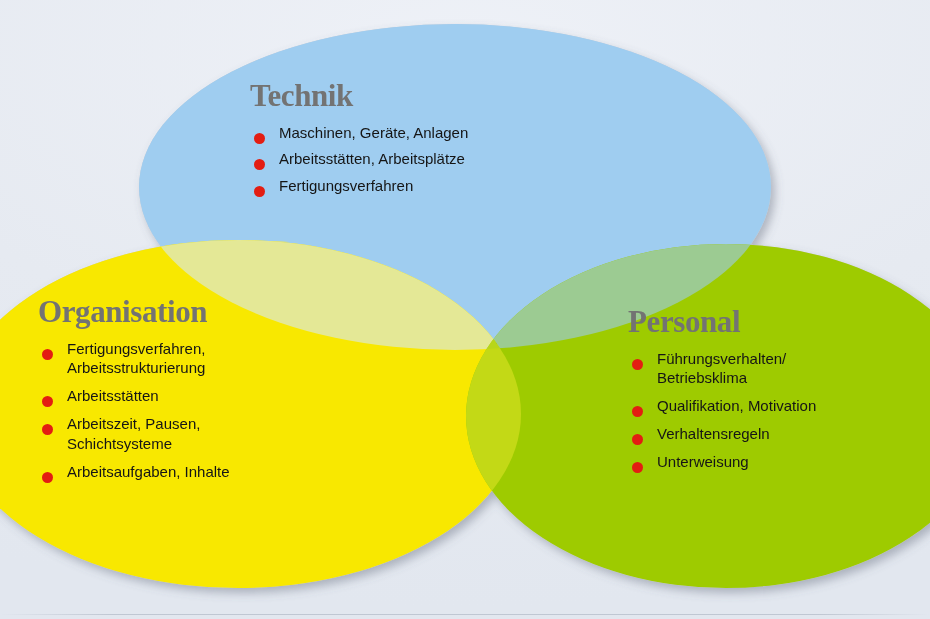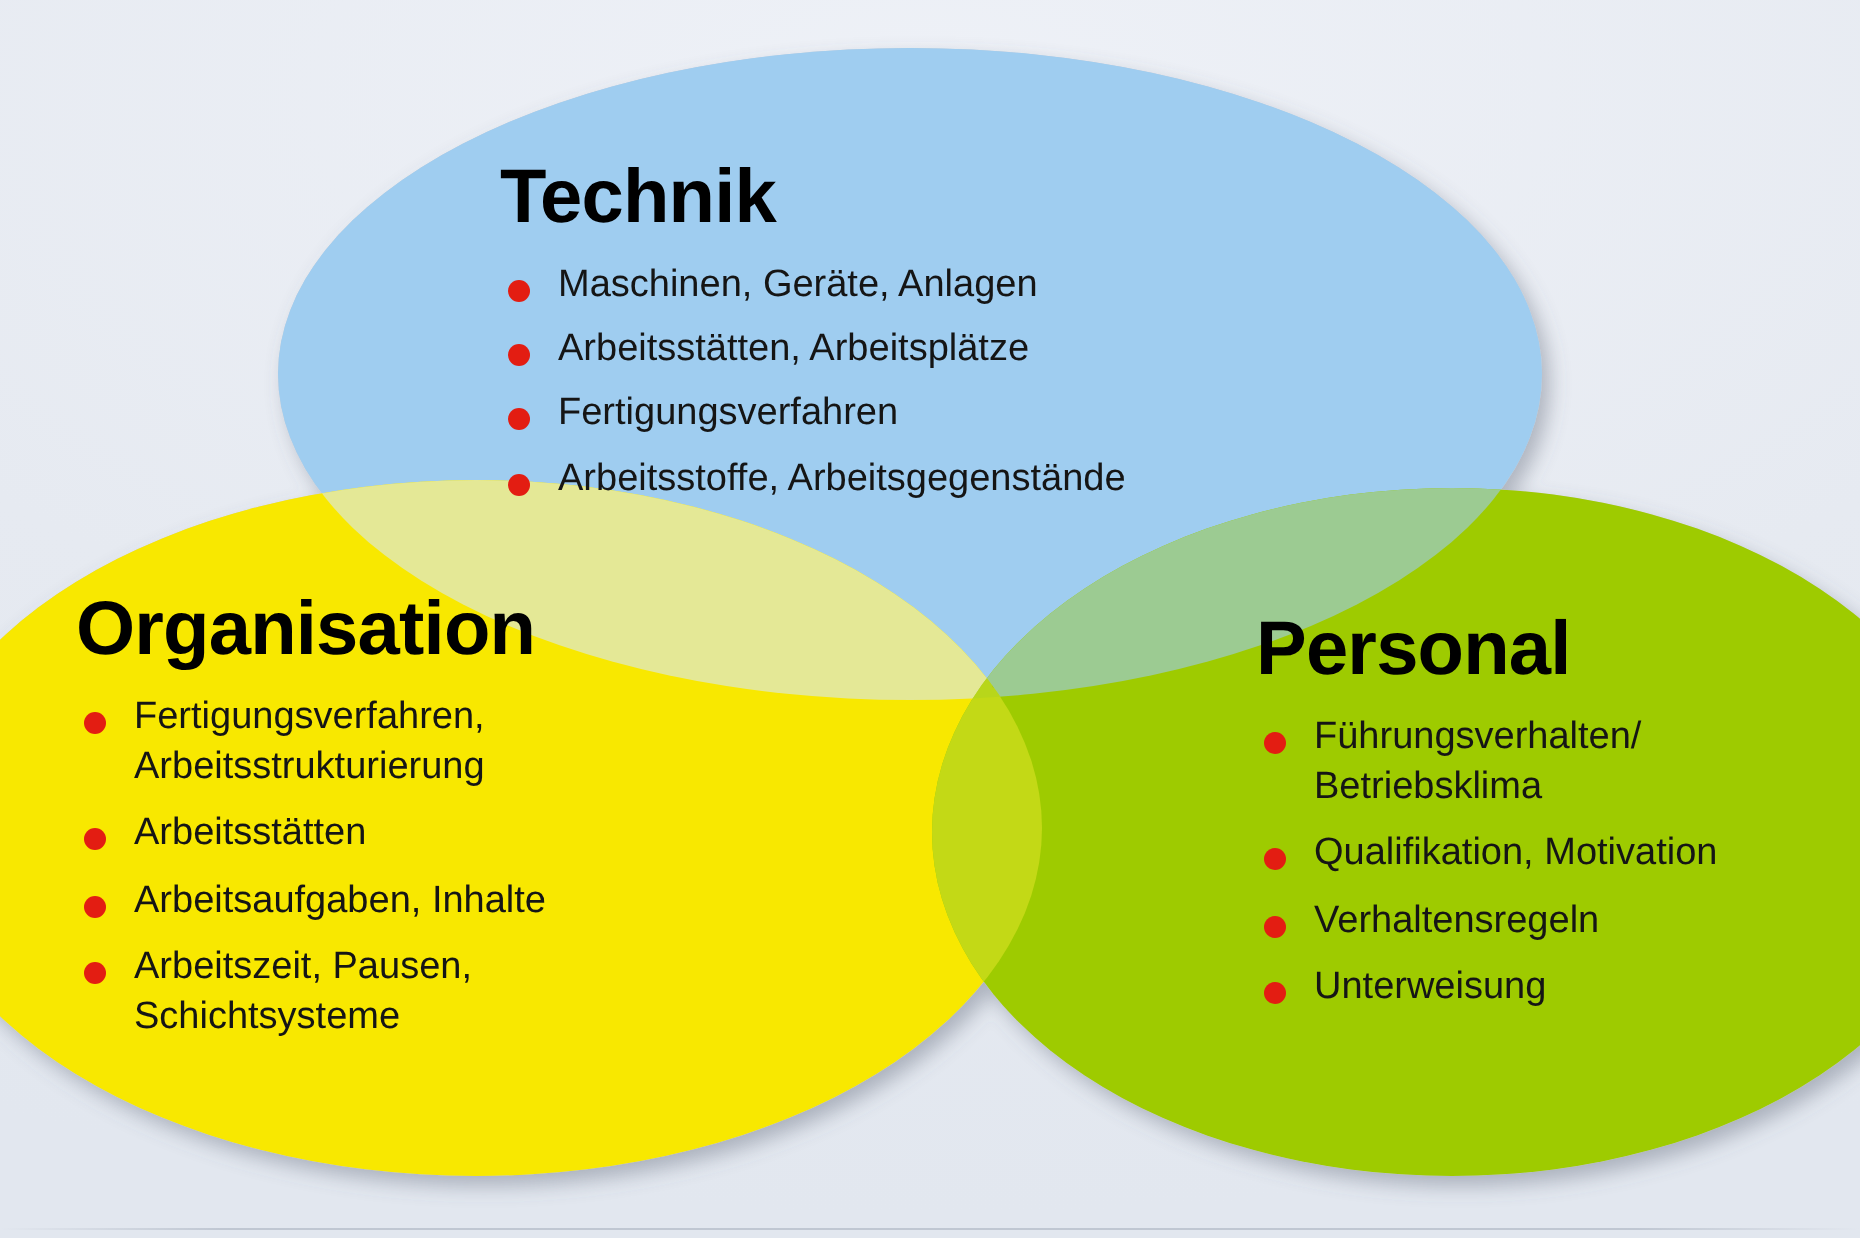--- a/index.html
+++ b/index.html
@@ -47,37 +47,38 @@
   }
 
   
   .block {
     position: absolute;
     color: #141414;
   }
 
   .block h2 {
     margin: 0 0 10px 0;
-    font-size: 38px;
+    font-size: 31px;
     font-weight: 700;
     letter-spacing: -0.4px;
     line-height: 1.05;
-    color: #000000;
+    color: #737373;
+    font-family: Liberation Serif, serif;
   }
 
   .block ul {
     list-style: none;
     margin: 0;
     padding: 0;
   }
 
   .block li {
     position: relative;
     padding-left: 29px;
-    font-size: 19px;
+    font-size: 15px;
     line-height: 1.33;
     margin-bottom: 8px;
     color: #151515;
     white-space: pre-line;
   }
 
   .block li::before {
     content: "";
     position: absolute;
     left: 4px;
@@ -166,33 +167,32 @@
       </g>
     </g>
   </svg>
 
   <div class="block" id="block-technik">
     <h2>Technik</h2>
     <ul>
       <li>Maschinen, Geräte, Anlagen</li>
       <li>Arbeitsstätten, Arbeitsplätze</li>
       <li>Fertigungsverfahren</li>
-      <li>Arbeitsstoffe, Arbeitsgegenstände</li>
     </ul>
   </div>
 
   <div class="block" id="block-organisation">
     <h2>Organisation</h2>
     <ul>
       <li>Fertigungsverfahren,
 Arbeitsstrukturierung</li>
       <li>Arbeitsstätten</li>
-      <li>Arbeitsaufgaben, Inhalte</li>
       <li>Arbeitszeit, Pausen,
 Schichtsysteme</li>
+      <li>Arbeitsaufgaben, Inhalte</li>
     </ul>
   </div>
 
   <div class="block" id="block-personal">
     <h2>Personal</h2>
     <ul>
       <li>Führungsverhalten/
 Betriebsklima</li>
       <li>Qualifikation, Motivation</li>
       <li>Verhaltensregeln</li>

